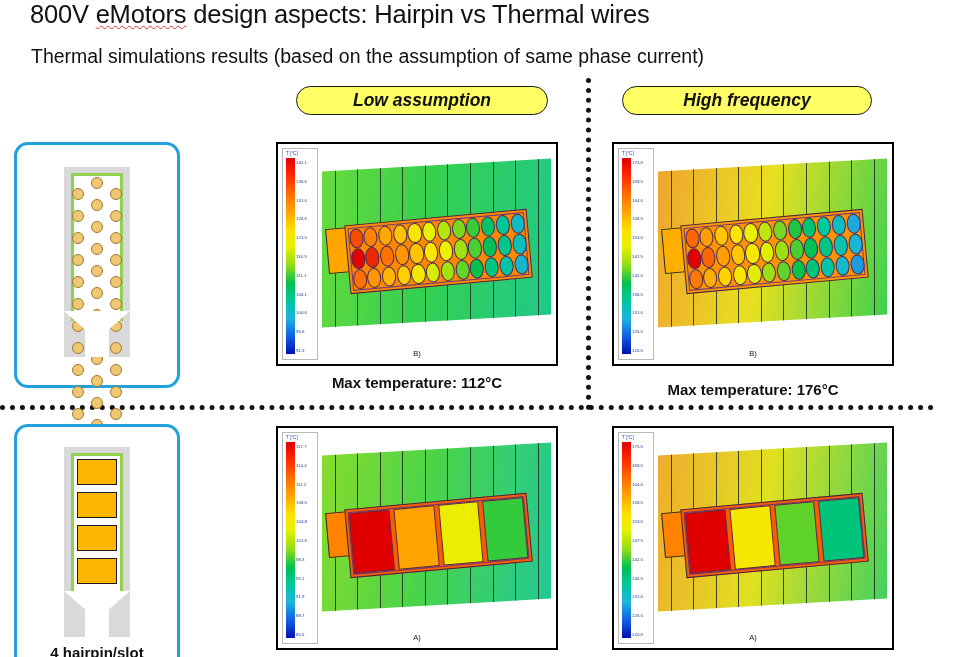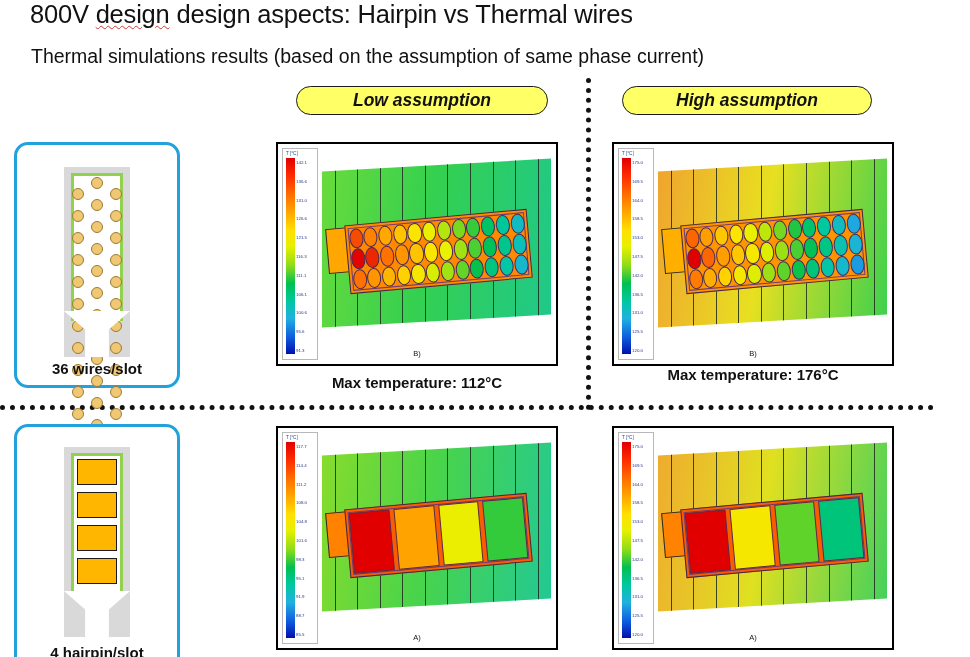--- a/index.html
+++ b/index.html
@@ -342,33 +342,33 @@
     position: absolute;
     height: 22px;
     font-size: 15px;
     font-weight: bold;
     color: #111;
     display: flex;
     align-items: center;
     justify-content: center;
   }
   #maxtemp-lf { left: 276px; top: 371px; width: 282px; }
-  #maxtemp-hf { left: 612px; top: 363px; width: 282px; }
+  #maxtemp-hf { left: 612px; top: 378px; width: 282px; }
 </style>
 </head>
 <body>
 
 <div id="slide-title">
-  <span>800V </span><span id="title-underlined">design</span><span> design aspects: Hairpin vs Thermal wires</span>
+  <span>800V </span><span id="title-underlined">eMotors</span><span> design aspects: Hairpin vs Thermal wires</span>
 </div>
 
 <div id="slide-subtitle">Thermal simulations results (based on the assumption of same phase current)</div>
 
 <div class="freq-badge" id="badge-low">Low assumption</div>
-<div class="freq-badge" id="badge-high">High assumption</div>
+<div class="freq-badge" id="badge-high">High frequency</div>
 
 <div id="divider-vertical"></div>
 <div id="divider-horizontal"></div>
 
 <div class="slot-card" id="card-stranded">
   <div class="slot-geo" id="geo-stranded">
     <div class="slot-iron"></div>
     <div class="slot-liner" id="liner-stranded" style="height: 148px; background: rgb(146, 208, 80);">
       <div class="slot-cavity"></div>
     </div>
@@ -453,21 +453,20 @@
         <div class="wire-row">
           <div class="wire" style="background: rgb(240, 200, 116);"></div>
         </div>
         <div class="wire-row wide">
           <div class="wire" style="background: rgb(240, 200, 116);"></div>
           <div class="wire" style="background: rgb(240, 200, 116);"></div>
         </div>
       </div>
     <div class="slot-throat" style="bottom:0;"></div>
   </div>
-  <div class="slot-label">36 wires/slot</div>
 </div>
 
 <div class="slot-card" id="card-hairpin">
   <div class="slot-geo" id="geo-hairpin">
     <div class="slot-iron"></div>
     <div class="slot-liner" id="liner-hairpin" style="height: 142px; background: rgb(146, 208, 80);">
       <div class="slot-cavity"></div>
     </div>
     <div class="bar-stack" id="bar-stack">
         <div class="hairpin-bar" style="background: rgb(255, 182, 0);"></div>

